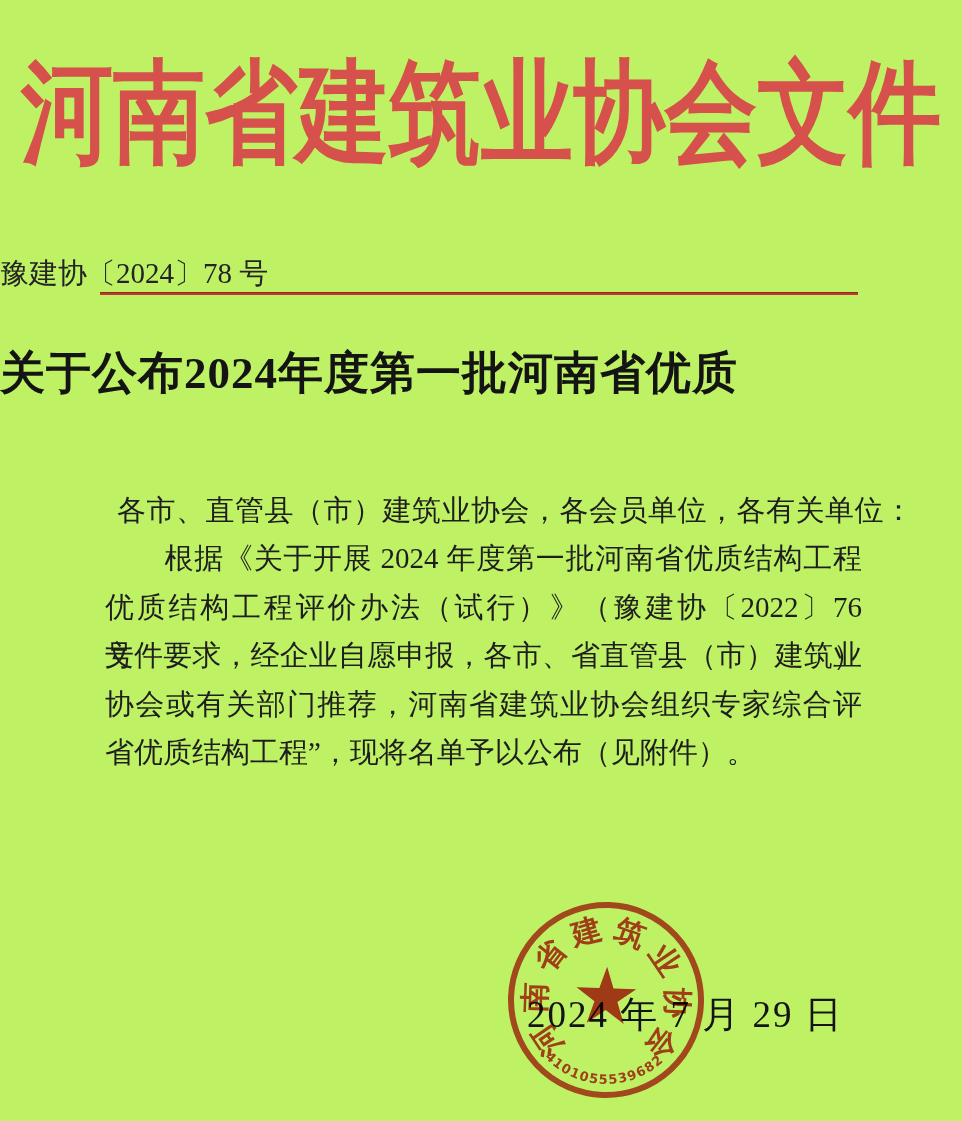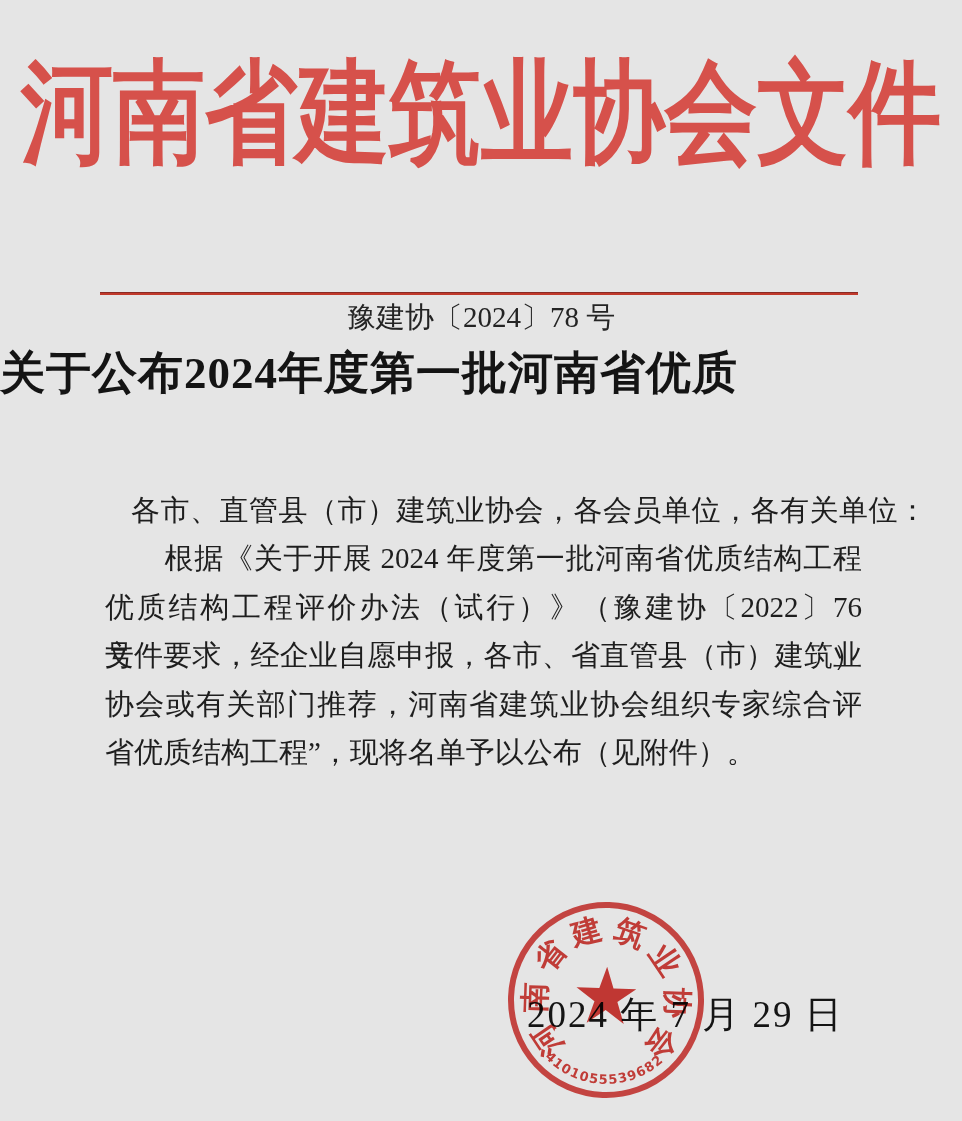--- a/index.html
+++ b/index.html
@@ -1,48 +1,47 @@
 <!DOCTYPE html>
 <html><head>
 <meta charset="utf-8">
 <style>
   html,body { margin:0; padding:0; background:#ffffff; }
   .page {
-    position:relative; width:962px; height:1121px; background:#e5e5e5;
+    position:relative; width:962px; height:1121px; background:#bef264;
     overflow:hidden; font-family:"Liberation Serif","DejaVu Serif",serif;
     color:#1e1e1e;
   }
   .banner {
     position:absolute; top:44px; left:0; width:100%;
     text-align:center; font-size:92px; font-weight:bold; line-height:122px;
     color:#d6514b; letter-spacing:0px; white-space:nowrap;
     transform:scaleY(1.22); transform-origin:50% 20%;
   }
   .docnum {
     position:absolute; top:254px; left:0; width:100%;
-    text-align:center; font-size:29px; line-height:38px; color:#242424;
+    font-size:29px; line-height:38px; color:#242424;
     white-space:pre;
-    margin-top:44px;
   }
   .redline {
     position:absolute; top:292px; left:100px; width:758px; height:2px;
     background:#c0392b; border-top:1px solid #8a2a24;
   }
   .title {
     position:absolute; top:344px; left:0; width:100%;
     text-align:left; font-size:45px; font-weight:bold; line-height:58px;
     color:#141414; letter-spacing:1px;
   }
   .body-block { position:absolute; top:486px; left:105px; width:757px; }
   .bodyline {
     height:48.4px; line-height:48.4px; font-size:29px; color:#1e1e1e;
     white-space:pre; overflow:visible;
   }
   .bodyline.jl { white-space:normal; text-align:justify; text-align-last:justify; }
-  .bodyline.sal { margin-left:26px; letter-spacing:0.5px; }
+  .bodyline.sal { margin-left:12px; letter-spacing:0.5px; }
   .attachment {
     position:absolute; top:866px; left:105px; width:757px;
     font-size:29px; line-height:48px; color:#1e1e1e; white-space:pre;
   }
   .issue-date {
     position:absolute; top:997px; left:527px;
     font-size:37px; line-height:36px; color:#141414;
     letter-spacing:2px; white-space:pre;
   }
   .seal {

